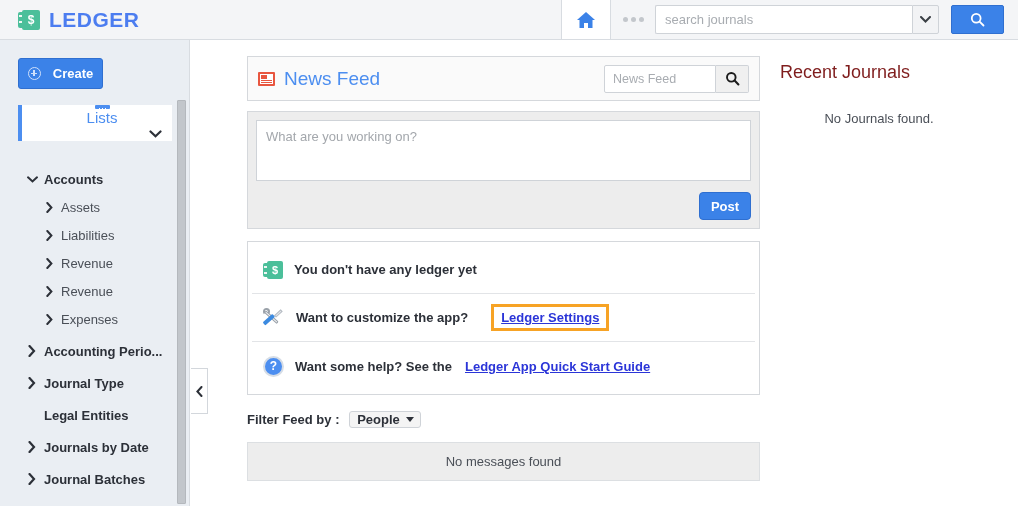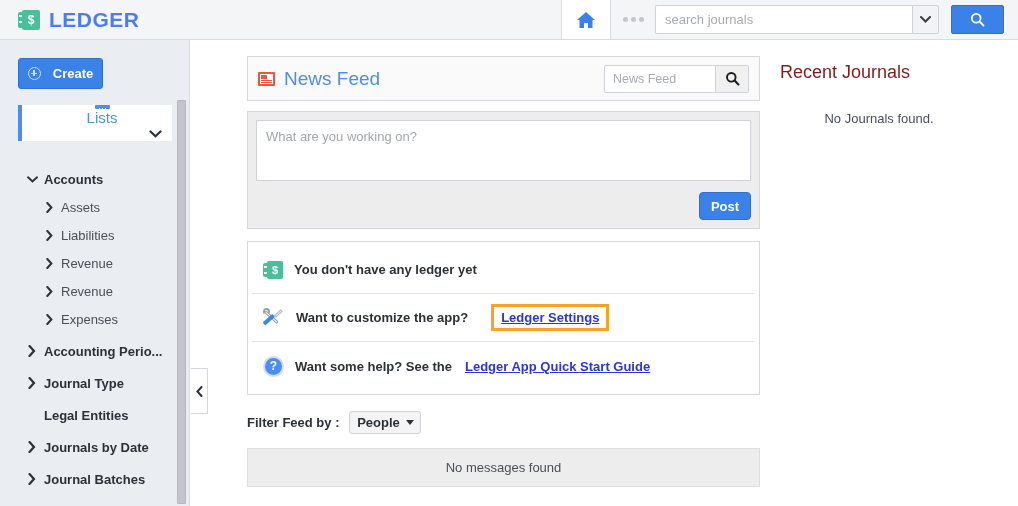--- a/index.html
+++ b/index.html
@@ -226,21 +226,21 @@
     color:#2b35d8; font-weight:bold; text-decoration:underline; cursor:pointer;
   }
   .link-box {
     margin-left:23px; border:3px solid #f7a325; padding:3px 7px; display:inline-block;
   }
   .plain-link { margin-left:13px; color:#2b35d8; font-weight:bold; text-decoration:underline; cursor:pointer; }
 
   .filter-row { margin-top:16px; display:flex; align-items:center; }
   .filter-label { font-size:13px; font-weight:bold; color:#2c3038; }
   .filter-btn {
-    margin-left:10px; min-width:72px; height:23px; background:#f4f4f4;
+    margin-left:10px; min-width:72px; height:17px; background:#f4f4f4;
     border:1px solid #cfd3d8; border-radius:3px; font-size:13px; font-weight:bold; color:#2c3038;
     display:flex; align-items:center; justify-content:center; gap:6px; cursor:pointer;
   }
   .caret-dn { width:0; height:0; border-left:4px solid transparent; border-right:4px solid transparent;
     border-top:5px solid #2c3038; display:inline-block; }
 
   .empty-msgs {
     margin-top:14px; height:39px; background:#ededed; border:1px solid #dcdfe2;
     display:flex; align-items:center; justify-content:center;
     font-size:13px; color:#4a4f57;

